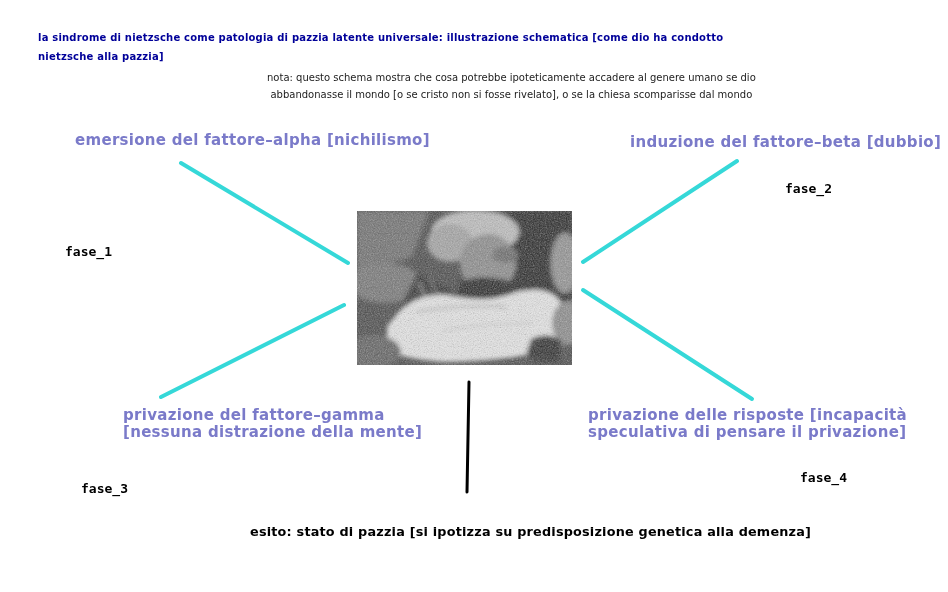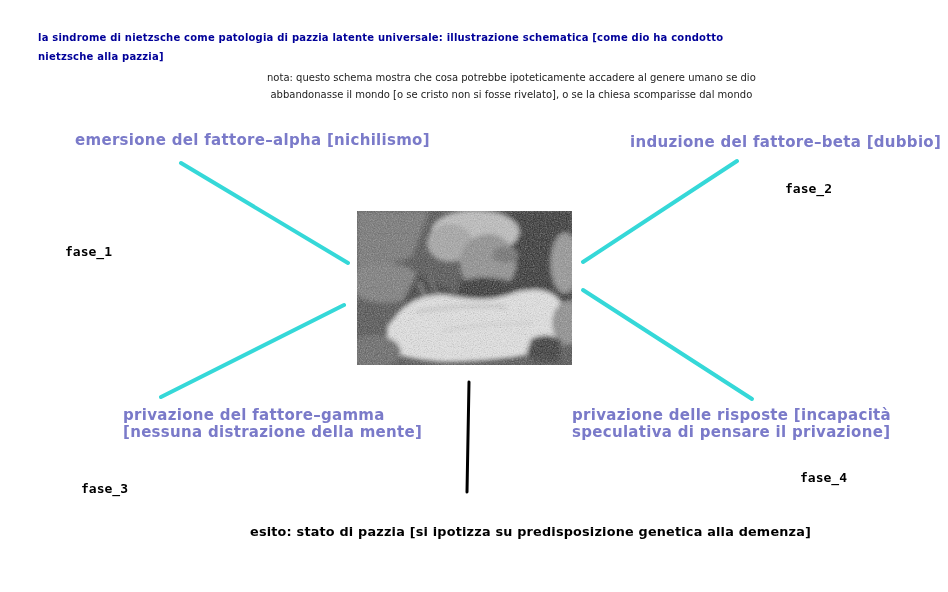--- a/index.html
+++ b/index.html
@@ -17,21 +17,21 @@
     position:absolute; left:267px; top:69px;
     color:#1c1c1c; font-size:10px; line-height:17px; white-space:nowrap;text-align:center;
   }
   .factor {
     position:absolute; color:#7a7ac9; font-weight:bold; font-size:15px;
     line-height:16.5px; letter-spacing:0.3px; white-space:nowrap;
   }
   .factor-tl { left:75px;  top:132px; }
   .factor-tr { left:630px; top:134px; }
   .factor-bl { left:75px;  top:407px;margin-left:48px; }
-  .factor-br { left:572px; top:407px; }
+  .factor-br { left:588px; top:407px; }
   .phase {
     position:absolute; color:#000000; font-weight:bold; font-size:13px;
     font-family:"DejaVu Sans Mono", "Liberation Mono", monospace; white-space:nowrap;
   }
   .phase-1 { left:65px;  top:196px;margin-top:48px; }
   .phase-2 { left:785px; top:181px;text-align:right; }
   .phase-3 { left:45px;  top:481px;margin-left:36px; }
   .phase-4 { left:800px; top:470px;text-align:center; }
   .result {
     position:absolute; left:250px; top:524px;

